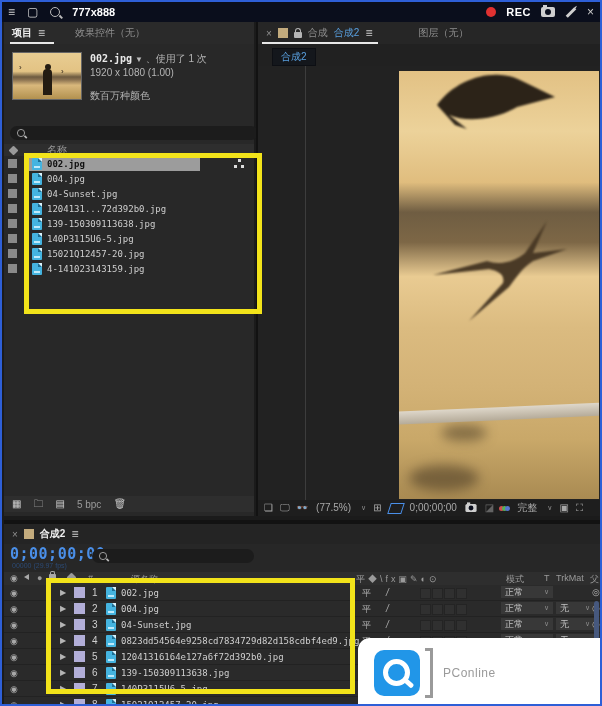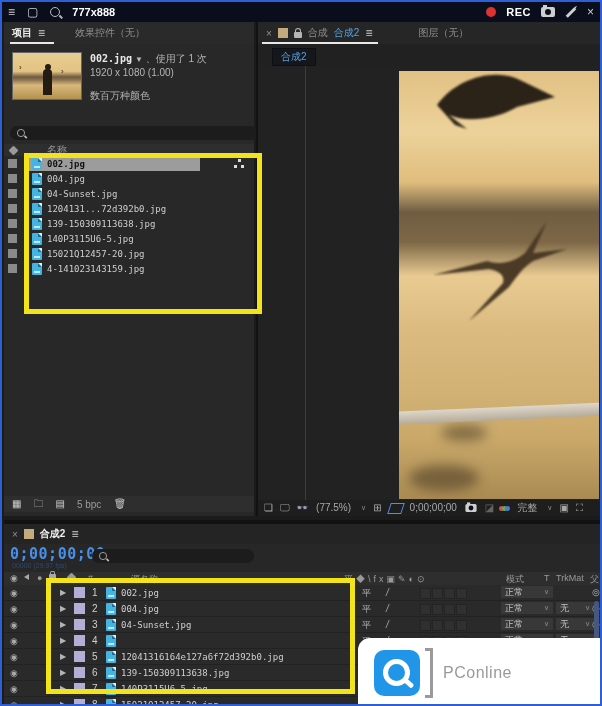--- a/index.html
+++ b/index.html
@@ -139,21 +139,21 @@
   #ybox-project{left:22px;top:151px;width:228px;height:151px;}
   #ybox-timeline{left:44px;top:576px;width:299px;height:106px;}
   #watermark{position:absolute;left:356px;top:636px;width:246px;height:70px;background:#fff;
              border-top-left-radius:12px;z-index:30;display:flex;align-items:center;}
   .wm-app{position:relative;width:46px;height:46px;background:#2196e8;border-radius:10px;margin-left:16px;flex:none;}
   .wm-mag{position:absolute;left:9px;top:9px;width:17px;height:17px;border:5px solid #fff;border-radius:50%;}
   .wm-mag::after{content:"";position:absolute;width:10px;height:5px;background:#fff;right:-9px;bottom:-5px;transform:rotate(42deg);border-radius:2px;}
   .wm-bracket{width:5px;height:44px;border-right:3px solid #9a9a9a;border-top:3px solid #9a9a9a;
               border-bottom:3px solid #9a9a9a;margin-left:5px;flex:none;}
   .wm-text{margin-left:10px;}
-  .wm-brand{color:#9a9a9a;font-size:16px;letter-spacing:.5px;}
+  .wm-brand{color:#9a9a9a;font-size:12px;letter-spacing:.5px;}
   .wm-title{color:#8f8f8f;font-size:30px;font-weight:bold;letter-spacing:2px;line-height:30px;}
 </style>
 </head>
 <body>
 
 <div id="app">
 
   <div class="titlebar">
     <div class="tb-left">
       <span class="glyph">≡</span>
@@ -362,21 +362,21 @@
         </span>
       <span class="icn" style="left:33px;">●</span>
       <span class="icn" style="left:45px;">
           <span class="lock2"></span>
         </span>
       <span class="icn" style="left:64px;">
           <span class="tagicon"></span>
         </span>
       <span style="left:84px;">#</span>
       <span style="left:127px;">源名称</span>
-      <span style="left:340px;letter-spacing:3px;text-align:center;" id="switch-icons">平◆\fx▣✎◐⊙</span>
+      <span style="left:352px;letter-spacing:3px;text-align:center;" id="switch-icons">平◆\fx▣✎◐⊙</span>
       <span style="left:502px;">模式</span>
       <span style="left:540px;">T</span>
       <span style="left:552px;">TrkMat</span>
       <span style="left:586px;">父级</span>
     </div>
 
     <div id="layer-list">
   <div class="lrow">
     <span class="eye">◉</span>
     <span class="tri">▶</span>
@@ -445,20 +445,21 @@
     </span>
     <span class="pwhip">◎</span>
   </div>
 
   <div class="lrow">
     <span class="eye">◉</span>
     <span class="tri">▶</span>
     <span class="lchip"></span>
     <span class="lnum">4</span>
     <span class="ficon"></span>
+    <span class="lname">0823dd54564e9258cd7834729d82d158cdbf4ed9.jpg</span>
     <span class="sw-shy">平</span>
     <span class="sw-slash">/</span>
     <span class="sw-sq" style="left:416px;"></span>
     <span class="sw-sq" style="left:428px;"></span>
     <span class="sw-sq" style="left:440px;"></span>
     <span class="sw-sq" style="left:452px;"></span>
     <span class="modebox">
       <span class="modeval">正常</span>
             <span class="ddv">∨</span>
     </span>

